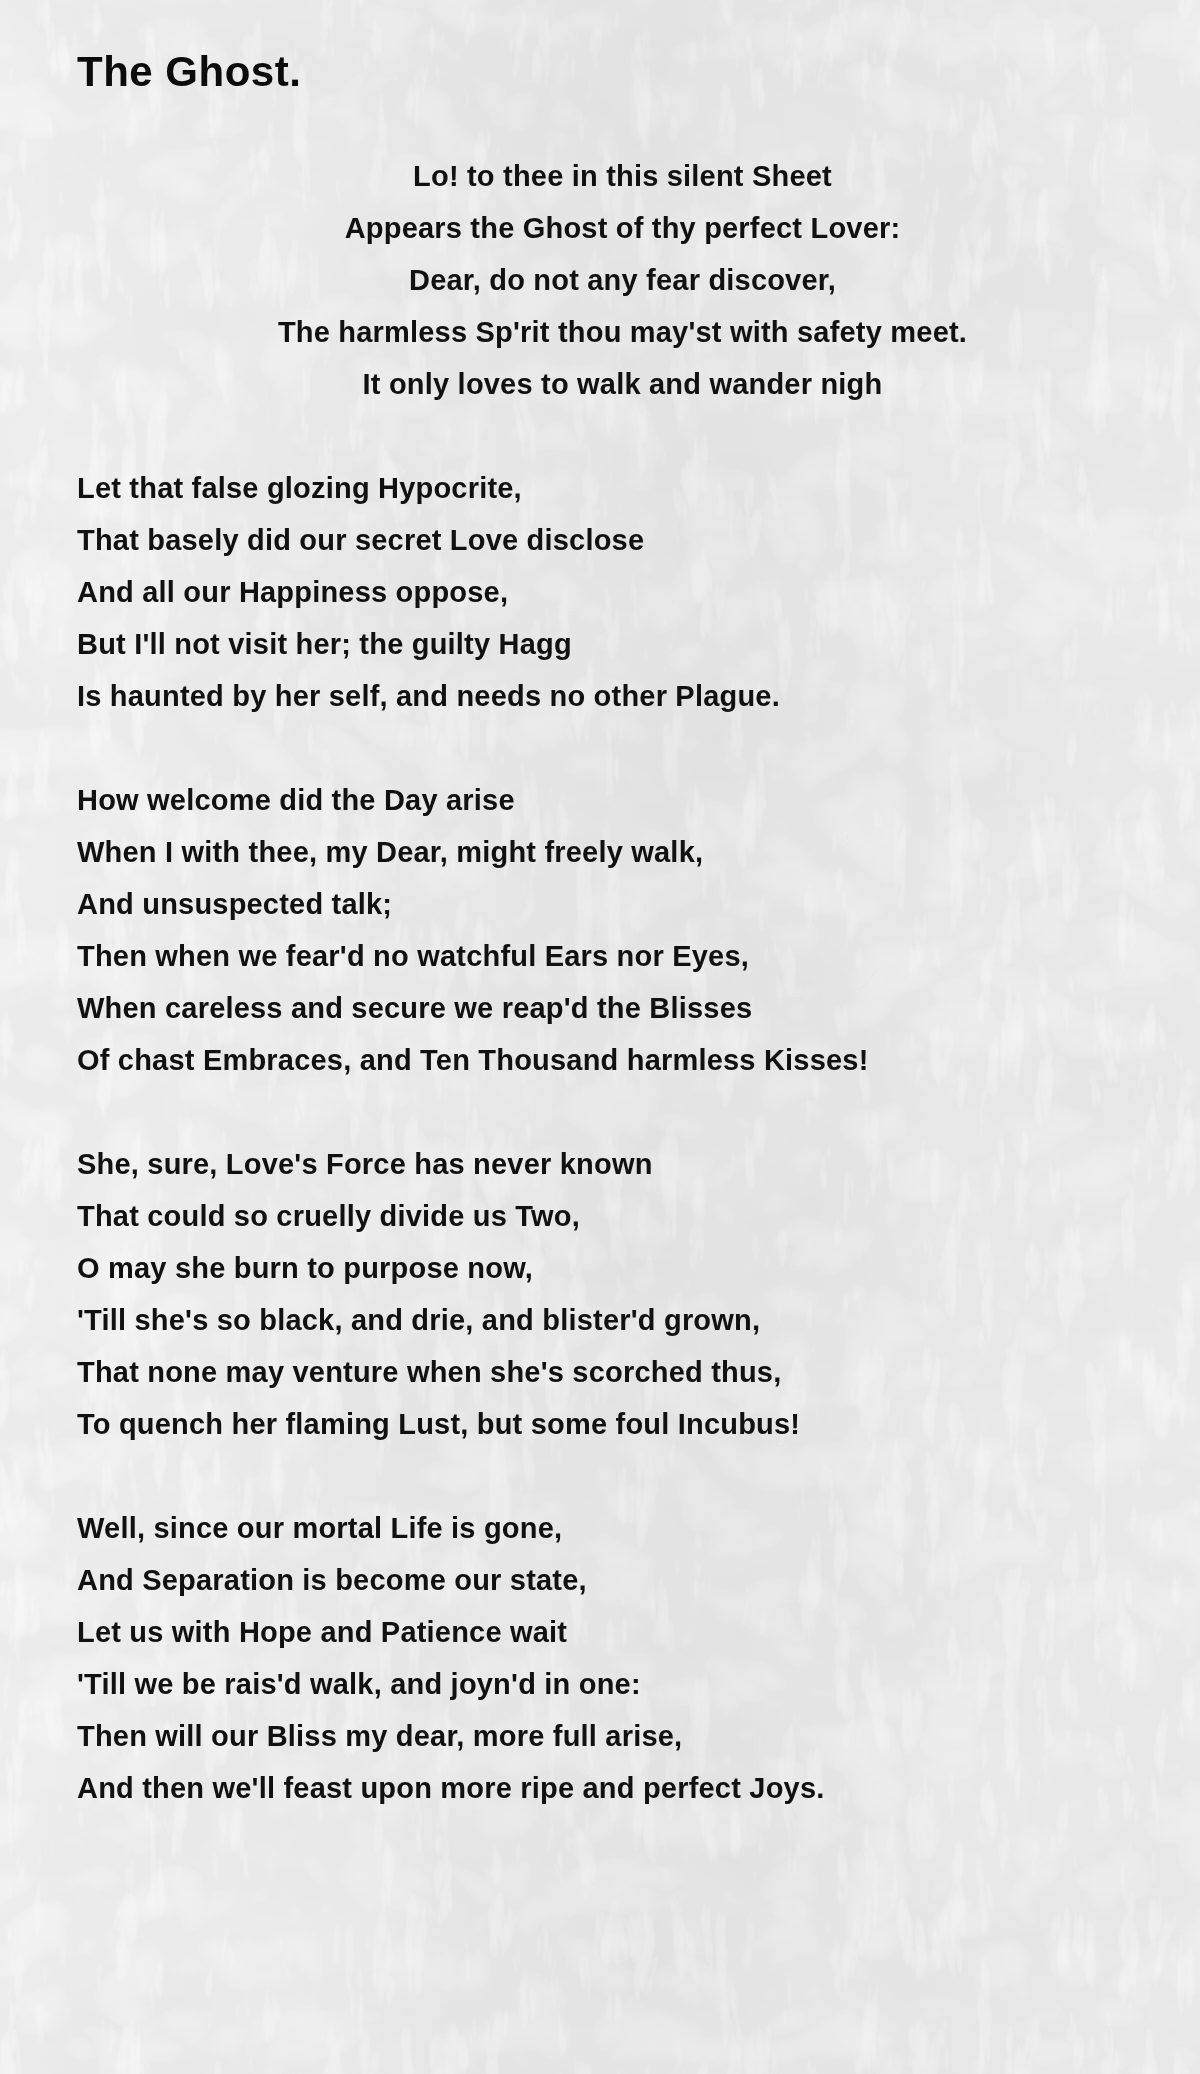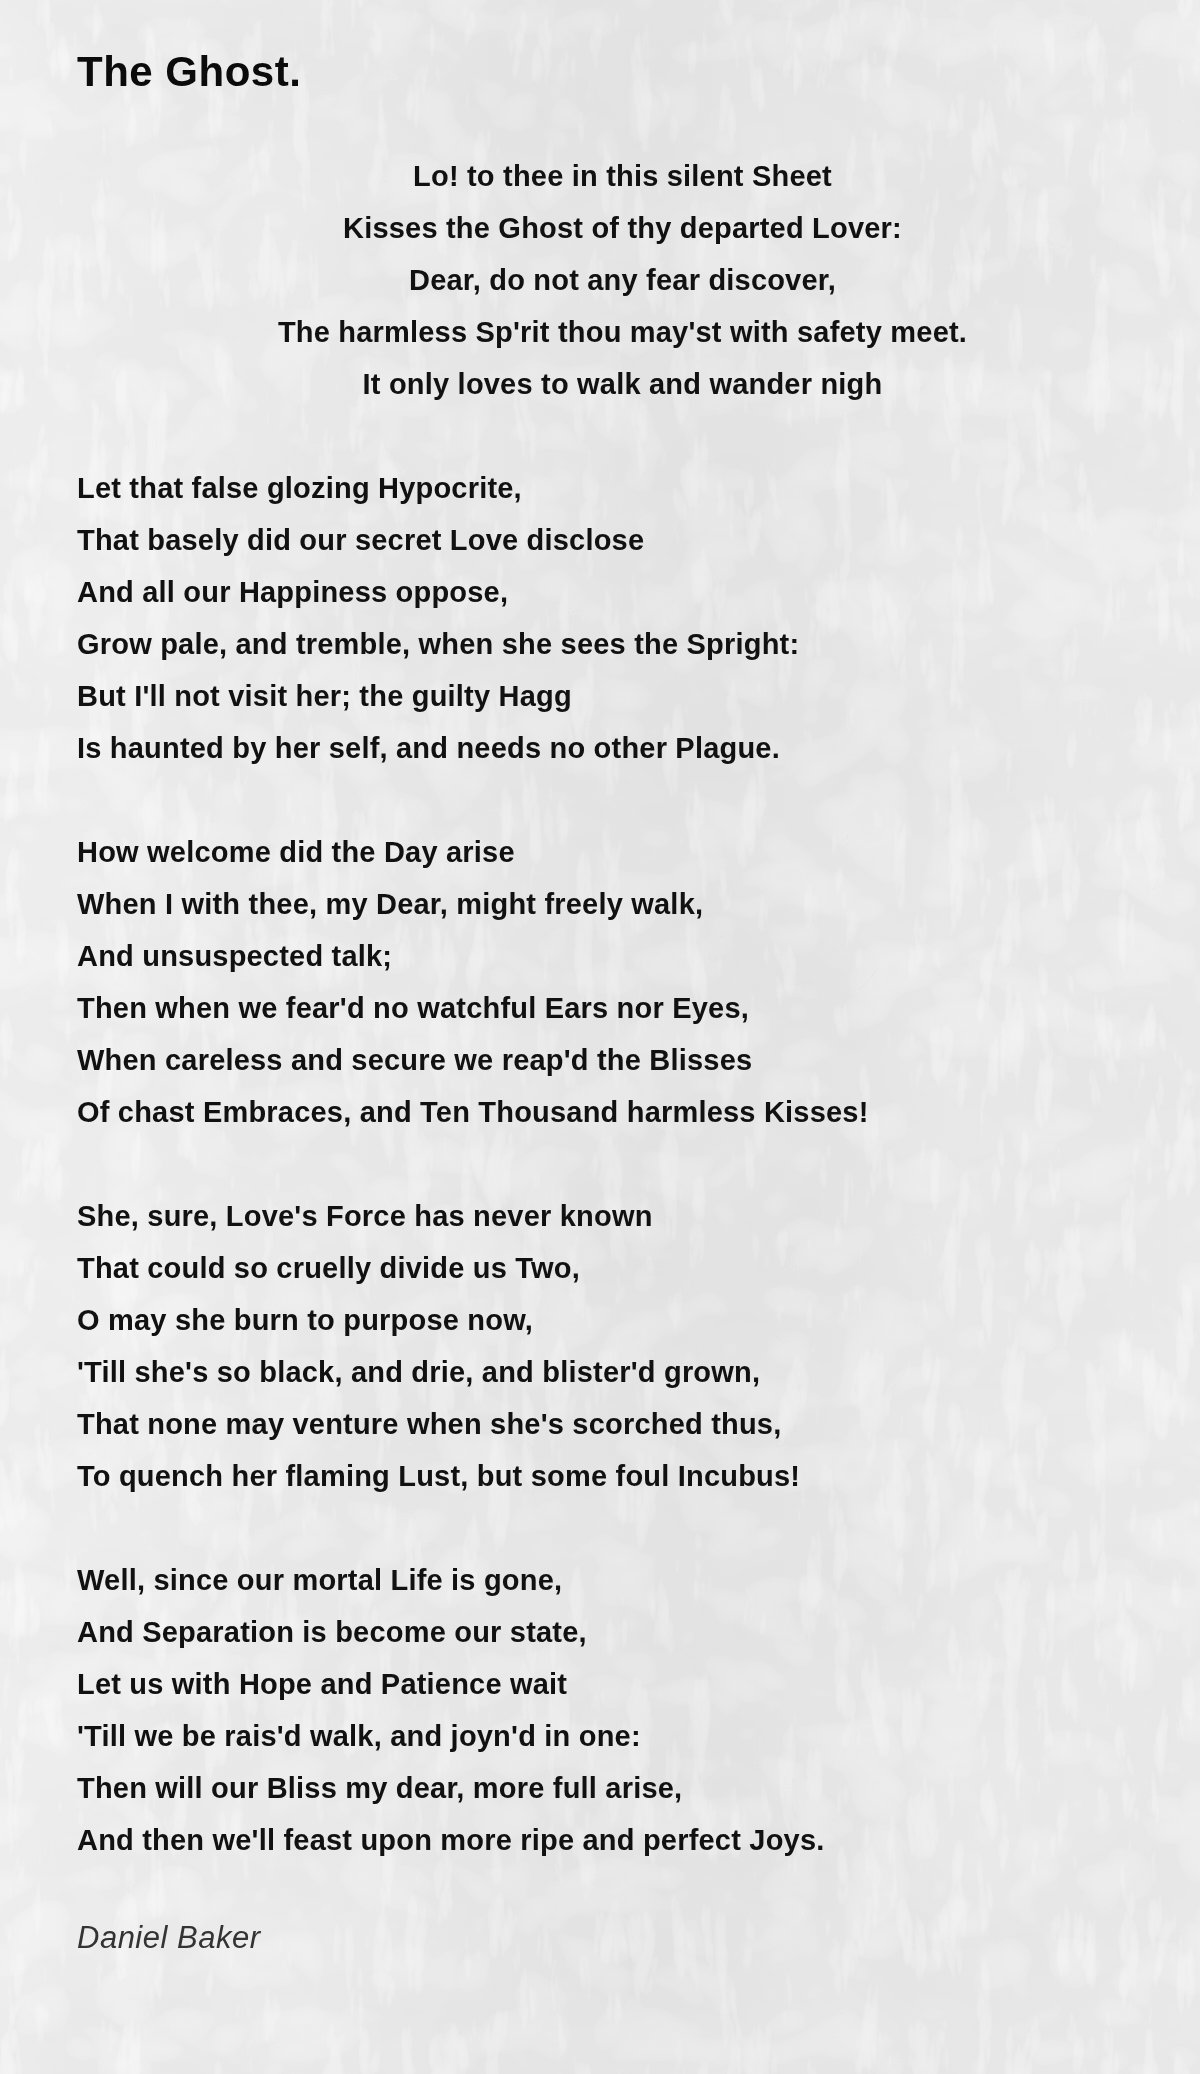--- a/index.html
+++ b/index.html
@@ -109,31 +109,30 @@
     <rect width="1200" height="2074" filter="url(#swirlVeins)" style="mix-blend-mode:screen" opacity="0.30"></rect>
     <rect width="1200" height="2074" fill="url(#shade)"></rect>
   </svg>
 
   <div class="content">
 
     <h1 class="poem-title">The Ghost.</h1>
 
     <section class="stanza first">
       <p class="line">Lo! to thee in this silent Sheet</p>
-      <p class="line">Kisses the Ghost of thy departed Lover:</p>
+      <p class="line">Appears the Ghost of thy perfect Lover:</p>
       <p class="line">Dear, do not any fear discover,</p>
       <p class="line">The harmless Sp'rit thou may'st with safety meet.</p>
       <p class="line">It only loves to walk and wander nigh</p>
     </section>
 
     <section class="stanza">
       <p class="line">Let that false glozing Hypocrite,</p>
       <p class="line">That basely did our secret Love disclose</p>
       <p class="line">And all our Happiness oppose,</p>
-      <p class="line">Grow pale, and tremble, when she sees the Spright:</p>
       <p class="line">But I'll not visit her; the guilty Hagg</p>
       <p class="line">Is haunted by her self, and needs no other Plague.</p>
     </section>
 
     <section class="stanza">
       <p class="line">How welcome did the Day arise</p>
       <p class="line">When I with thee, my Dear, might freely walk,</p>
       <p class="line">And unsuspected talk;</p>
       <p class="line">Then when we fear'd no watchful Ears nor Eyes,</p>
       <p class="line">When careless and secure we reap'd the Blisses</p>
@@ -151,16 +150,15 @@
 
     <section class="stanza">
       <p class="line">Well, since our mortal Life is gone,</p>
       <p class="line">And Separation is become our state,</p>
       <p class="line">Let us with Hope and Patience wait</p>
       <p class="line">'Till we be rais'd walk, and joyn'd in one:</p>
       <p class="line">Then will our Bliss my dear, more full arise,</p>
       <p class="line">And then we'll feast upon more ripe and perfect Joys.</p>
     </section>
 
-    <div class="author">Daniel Baker</div>
 
   </div>
 </main>
 
 </body></html>

